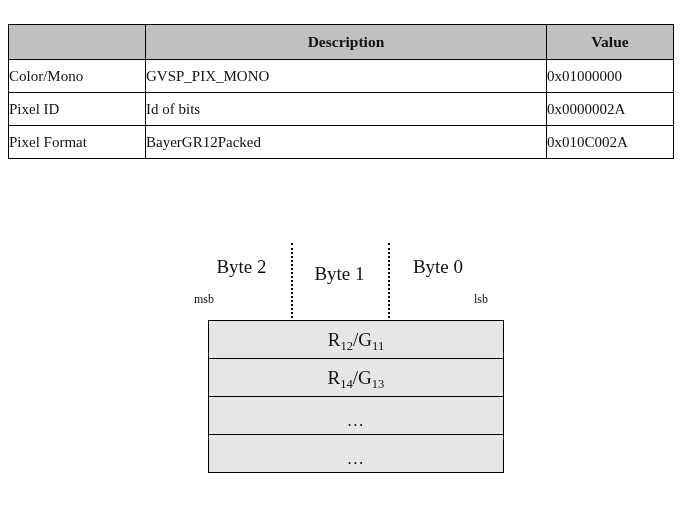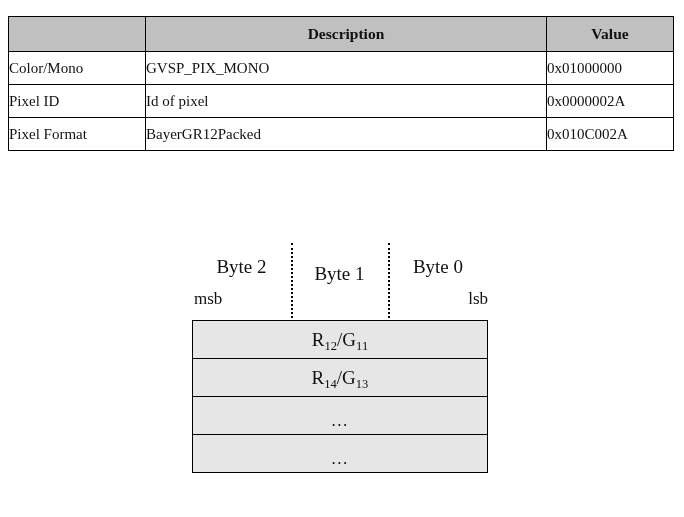--- a/index.html
+++ b/index.html
@@ -13,21 +13,21 @@
     position: relative;
     overflow: hidden;
     font-family: "Liberation Serif", "DejaVu Serif", serif;
     color: #111111;
   }
 
   
   #spec-table {
     position: absolute;
     left: 8px;
-    top: 16px;
+    top: 24px;
     width: 664px;
     border-collapse: collapse;
     table-layout: fixed;
   }
   #spec-table td, #spec-table th {
     border: 1px solid #000000;
     padding: 0;
     font-size: 15px;
     line-height: 1.1;
     vertical-align: middle;
@@ -81,40 +81,40 @@
   .bit-label-row {
     position: absolute;
     left: 0;
     top: 46px;
     width: 296px;
     height: 22px;
   }
   .bit-label {
     position: absolute;
     top: 0;
-    font-size: 17px;
+    font-size: 12px;
     line-height: 20px;
     white-space: nowrap;
   }
   .bit-label-msb { left: 2px; }
   .bit-label-lsb { right: 0; }
 
   .divider {
     position: absolute;
     top: 0px;
     width: 0px;
     height: 75px;
     border-left: 2px dotted #000000;
   }
   .divider-1 { left: 99px; }
   .divider-2 { left: 196px; }
 
   .packed-rows {
     position: absolute;
-    left: 0;
+    left: 16px;
     top: 77px;
     width: 294px;
     border: 1px solid #000000;
     border-bottom: none;
     background: #e6e6e6;
   }
   .packed-row {
     height: 37px;
     border-bottom: 1px solid #000000;
     background: #e6e6e6;
@@ -155,21 +155,21 @@
     </tr>
   </thead>
   <tbody>
     <tr>
       <td class="col-label cell-pad-label">Color/Mono</td>
       <td class="col-desc cell-pad-desc">GVSP_PIX_MONO</td>
       <td class="col-value cell-pad-value">0x01000000</td>
     </tr>
     <tr>
       <td class="col-label cell-pad-label">Pixel ID</td>
-      <td class="col-desc cell-pad-desc">Id of pixel</td>
+      <td class="col-desc cell-pad-desc">Id of bits</td>
       <td class="col-value cell-pad-value">0x0000002A</td>
     </tr>
     <tr>
       <td class="col-label cell-pad-label">Pixel Format</td>
       <td class="col-desc cell-pad-desc">BayerGR12Packed</td>
       <td class="col-value cell-pad-value">0x010C002A</td>
     </tr>
   </tbody>
 </table>
 

